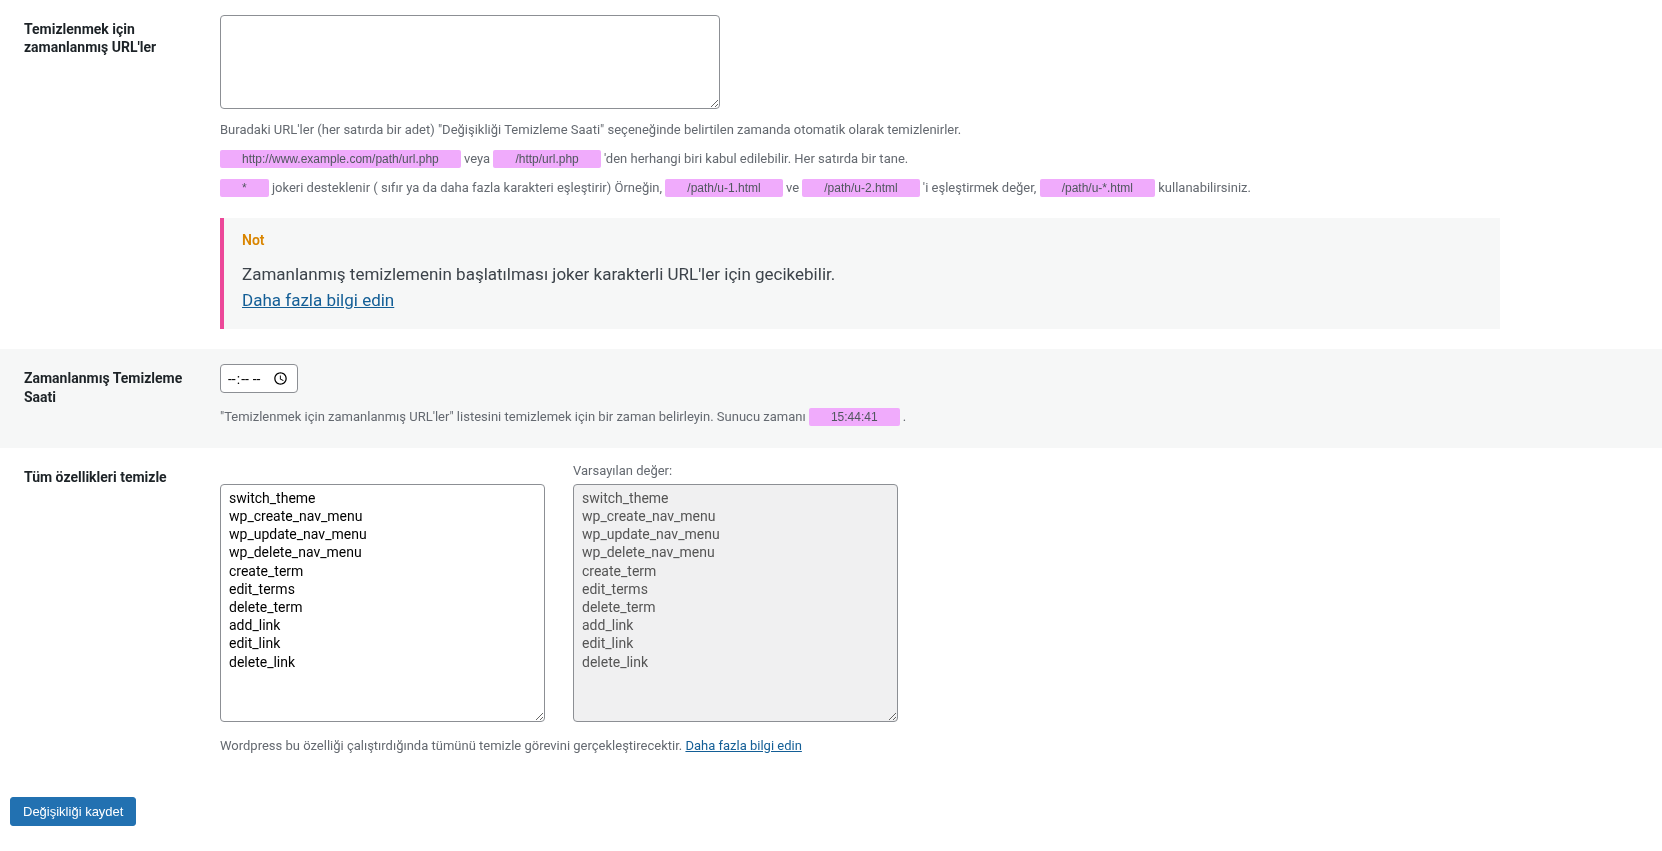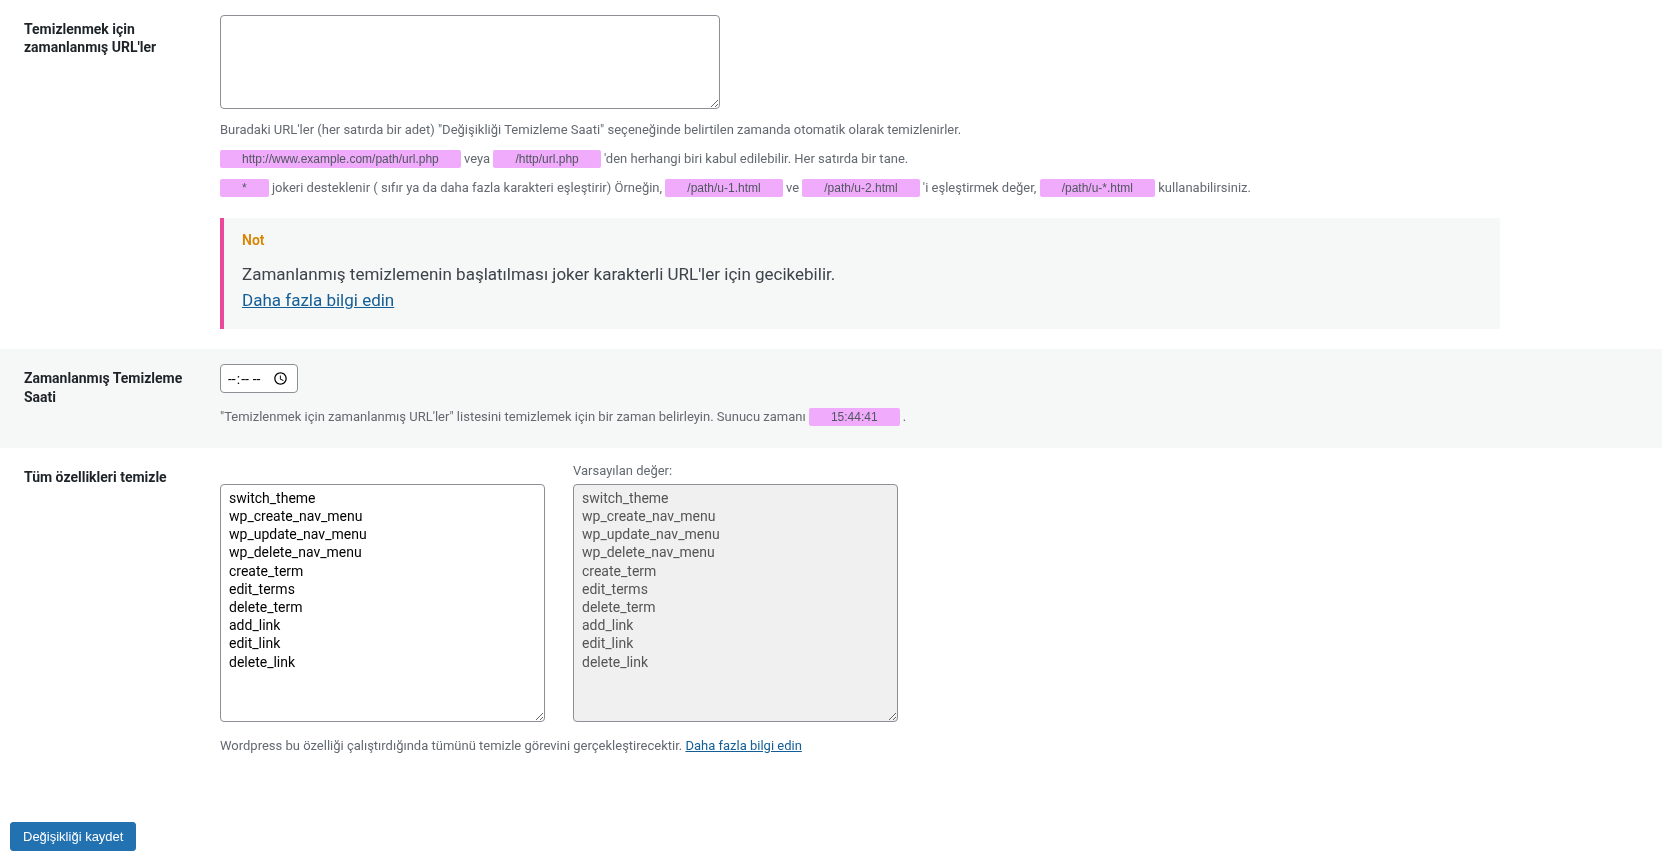--- a/index.html
+++ b/index.html
@@ -115,21 +115,20 @@
   padding: 20px 10px 20px 10px;
 }
 button.primary {
   background: #2271b1;
   color: #fff;
   border: 1px solid #2271b1;
   border-radius: 3px;
   padding: 6px 12px;
   font-size: 13px;
   cursor: pointer;
-  margin-top: 25px;
 }
 </style>
 </head>
 <body>
 
 <table class="form-table">
 <tbody>
 
 <tr>
   <th>Temizlenmek için zamanlanmış URL'ler</th>

